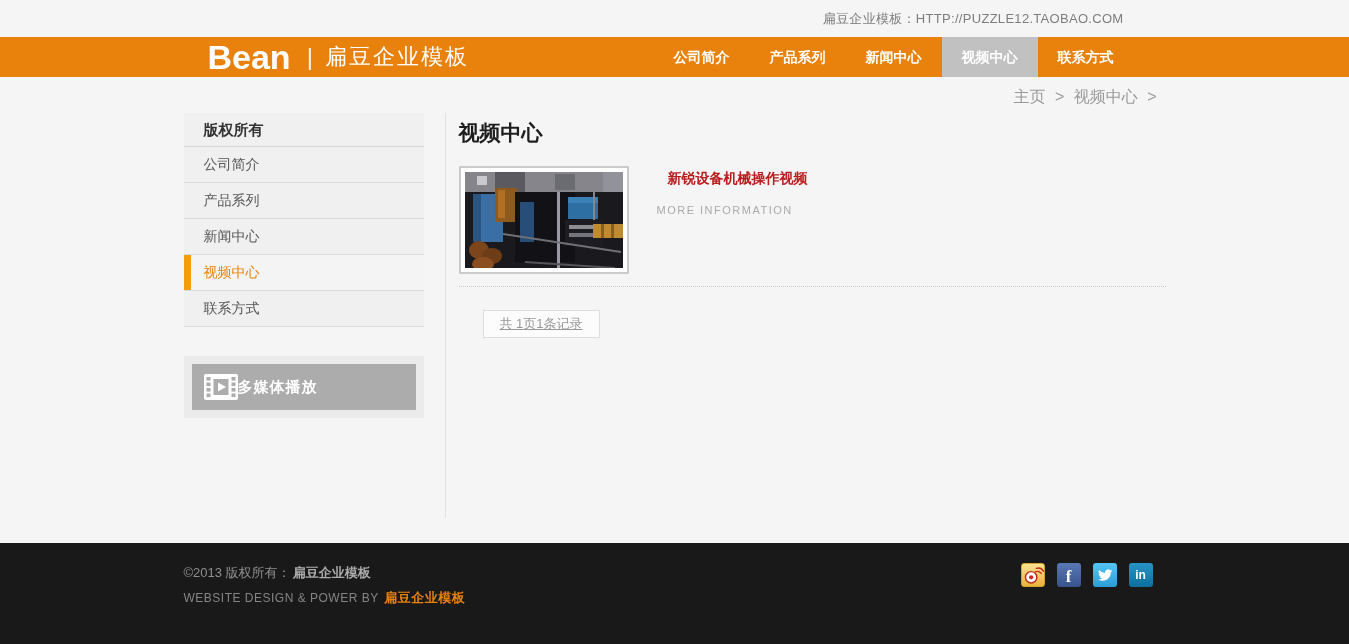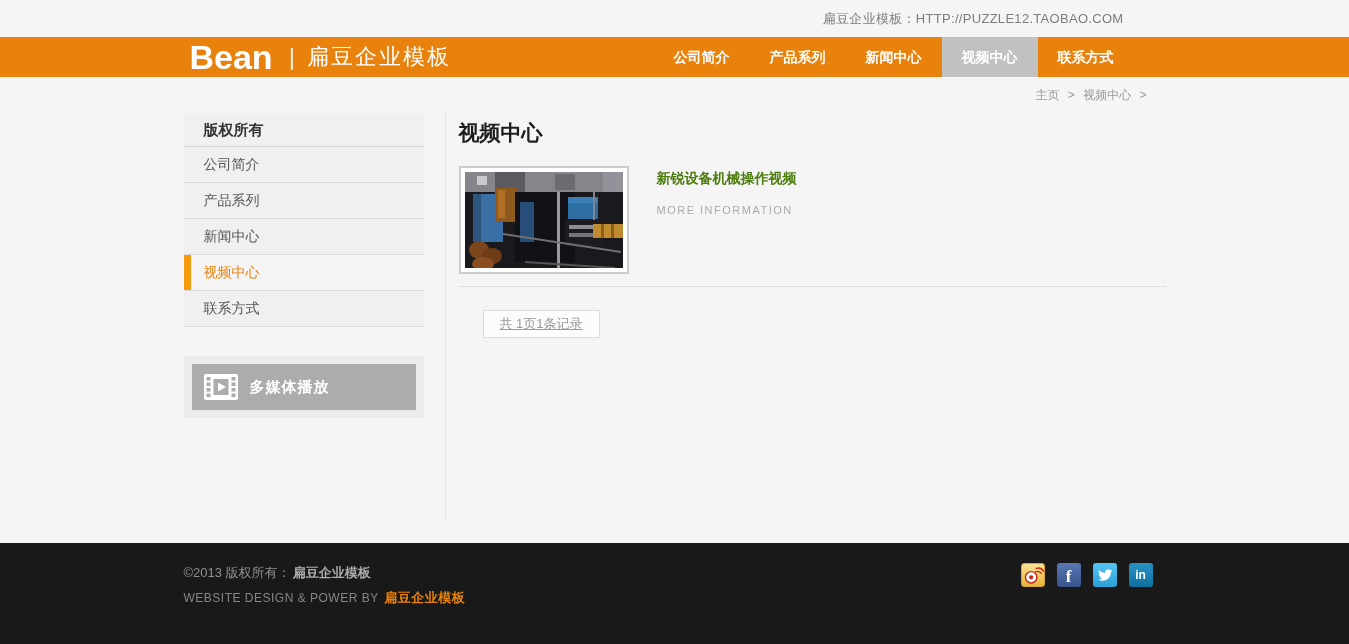--- a/index.html
+++ b/index.html
@@ -8,68 +8,68 @@
           font-family:"Liberation Sans", sans-serif; overflow:hidden; }
   .container { width:982px; margin:0 auto; position:relative; height:100%; }
 
   
   .topbar { height:37px; }
   .topbar-text { position:absolute; right:42px; top:0; line-height:37px;
                  font-size:13px; color:#7d7d7d; letter-spacing:.3px; }
 
   
   .navbar { height:40px; background:#E8820C; }
-  .logo { position:absolute; left:6px; top:0; height:40px; display:flex;
+  .logo { position:absolute; left:24px; top:0; height:40px; display:flex;
           align-items:center; color:#fff; text-decoration:none; cursor:pointer; }
   .logo-en { font-size:34px; font-weight:bold; letter-spacing:0; line-height:40px; }
   .logo-sep { font-size:24px; font-weight:normal; margin:0 12px 0 16px; opacity:.9; }
   .logo-cn { font-size:22px; font-family:"DejaVu Serif", serif; letter-spacing:2px; }
   .nav { position:absolute; right:32px; top:0; display:flex; list-style:none;
          margin:0; padding:0; height:40px; }
   .nav-item { width:96px; text-align:center; line-height:40px; color:#fff;
               font-size:14px; font-weight:bold; cursor:pointer; }
   .nav-item.active { background:#C1C1C1; }
 
   
   .breadcrumb-row { height:33px; }
-  .breadcrumb { position:absolute; right:14px; top:10px; font-size:12px; color:#999; }
+  .breadcrumb { position:absolute; right:4px; top:10px; font-size:16px; color:#999; }
   .breadcrumb a { color:#999; text-decoration:none; cursor:pointer; }
   .breadcrumb .sep { margin:0 5px; }
 
   
   .content { height:433px; }
   .sidebar { position:absolute; left:0; top:3px; width:240px; }
   .side-menu { background:#F0F0F0; }
   .side-title { padding:0 20px; line-height:33px; font-size:15px; font-weight:bold;
                 color:#333; border-bottom:1px solid #D6D6D6; }
   .side-item { display:block; position:relative; line-height:35px; padding-left:20px;
                font-size:14px; color:#555; text-decoration:none;
                border-bottom:1px solid #DBDBDB; cursor:pointer; }
   .side-item.active { color:#E8820C; background:#F4F4F4; }
   .side-item.active::before { content:""; position:absolute; left:0; top:0; bottom:0;
                               width:7px; background:#F59B0C; }
   .media-banner { display:block; margin-top:29px; background:#EBEBEB; padding:8px;
                   cursor:pointer; text-decoration:none; }
   .media-banner-inner { background:#ACACAC; height:46px; display:flex;
-                        align-items:center; padding-left:12px; gap:12px; }
+                        align-items:center; padding-left:12px; }
   .film-icon { display:flex; }
   .media-label { color:#fff; font-size:15px; font-weight:bold; letter-spacing:1px; }
 
   .col-divider { position:absolute; left:261px; top:3px; width:1px; height:405px;
                  background:#E2E2E5; }
 
   .main { position:absolute; left:275px; top:0; width:707px; }
   .page-title { margin:0; padding-top:9px; font-size:21px; font-weight:bold; color:#1d1d1d; }
   .video-item { display:flex; margin-top:19px; }
   .thumb { display:block; width:170px; height:108px; background:#fff;
            border:2px solid #CBCBCB; padding:4px; cursor:pointer; }
   .thumb svg { display:block; width:158px; height:96px; }
   .video-info { margin-left:28px; padding-top:4px; }
-  .video-title { display:block; font-size:14px; font-weight:bold; color:#4d7c0f;
-                 text-decoration:none; cursor:pointer; }
+  .video-title { display:block; font-size:14px; font-weight:bold; color:#b91c1c;
+                 text-decoration:none; cursor:pointer;margin-left:11px; }
   .more { display:block; margin-top:16px; font-size:11px; color:#AAA;
           letter-spacing:1.5px; text-decoration:none; cursor:pointer; }
   .dotted-sep { margin-top:12px; border-top:1px dotted #C9C9C9; height:0; }
   .pagination { margin-top:23px; padding-left:24px; }
   .page-info { display:inline-block; border:1px solid #DDDDDD; background:#FCFCFC;
                padding:4px 16px; font-size:13px; color:#999;text-decoration:underline; }
 
   
   .footer { height:101px; background:#191919; }
   .footer-inner { padding-top:21px; }

